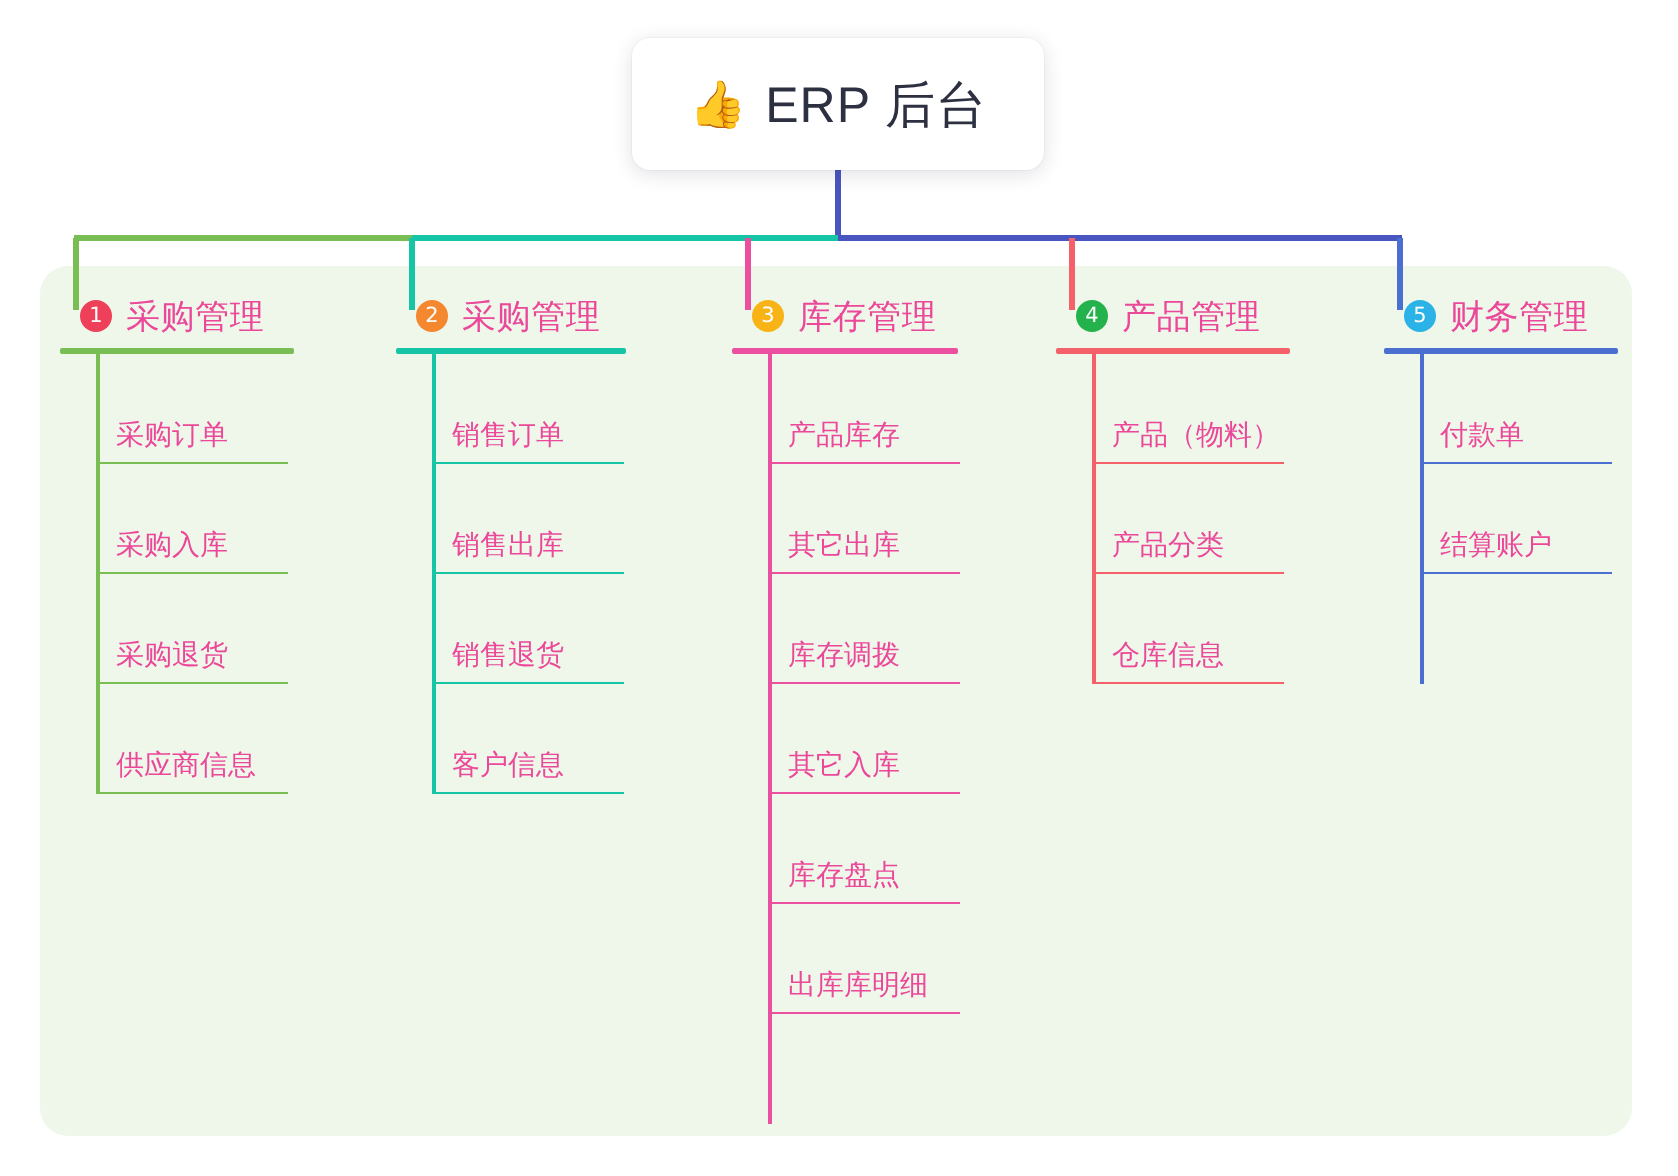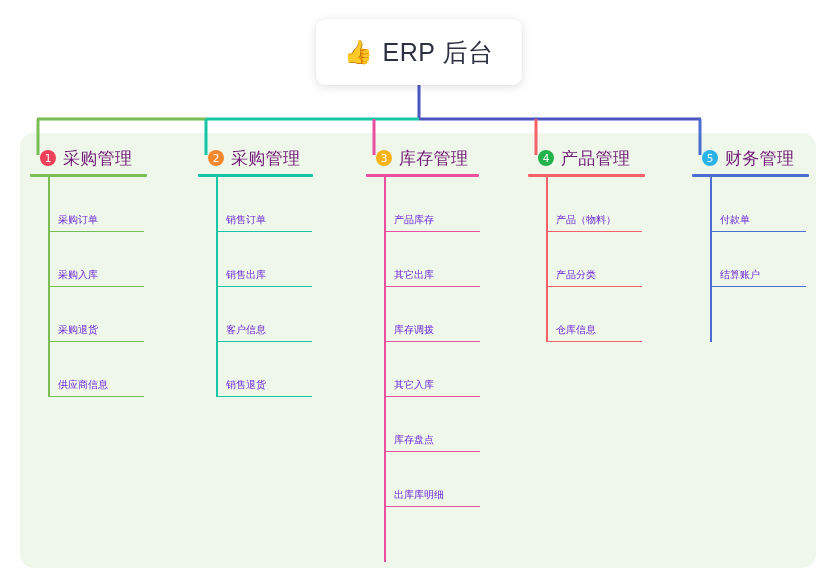--- a/index.html
+++ b/index.html
@@ -87,43 +87,43 @@
     border-radius: 50%;
     color: #ffffff;
     font-size: 10.5px;
     line-height: 16px;
     text-align: center;
     flex: 0 0 auto;
     font-family: "DejaVu Sans", sans-serif;
   }
   .col-title {
     font-size: 17px;
-    color: #701a75;
+    color: #ec4899;
     letter-spacing: 0.3px;
   }
   .col-underline {
     height: 3px;
     border-radius: 1px;
     margin-top: 5px;
   }
   .items {
     position: relative;
     margin-top: 0;
   }
   .item {
     position: relative;
     height: 55px;
     padding-left: 28px;
     display: flex;
     align-items: flex-end;
     box-sizing: border-box;
   }
   .item-label {
-    font-size: 10px;
-    color: #6d28d9;
+    font-size: 14px;
+    color: #ec4899;
     white-space: nowrap;
     padding-bottom: 5px;
   }
   .item-rule {
     position: absolute;
     left: 18px;
     bottom: 0;
     height: 1.5px;
     width: 96px;
   }
@@ -197,25 +197,25 @@
           <div class="trunk" style="background: rgb(22, 197, 166); height: 220px;"></div>
           <div class="item">
             <span class="item-label">销售订单</span>
             <div class="item-rule" style="background: rgb(22, 197, 166);"></div>
           </div>
           <div class="item">
             <span class="item-label">销售出库</span>
             <div class="item-rule" style="background: rgb(22, 197, 166);"></div>
           </div>
           <div class="item">
+            <span class="item-label">销售退货</span>
+            <div class="item-rule" style="background: rgb(22, 197, 166);"></div>
+          </div>
+          <div class="item">
             <span class="item-label">客户信息</span>
-            <div class="item-rule" style="background: rgb(22, 197, 166);"></div>
-          </div>
-          <div class="item">
-            <span class="item-label">销售退货</span>
             <div class="item-rule" style="background: rgb(22, 197, 166);"></div>
           </div>
         </div>
       </div>
       <div class="column" style="left: 366px;">
         <div class="col-head">
           <span class="badge" style="background: rgb(248, 180, 23);">3</span>
           <span class="col-title">库存管理</span>
         </div>
         <div class="col-underline" style="background: rgb(234, 79, 160); width: 113px;"></div>

